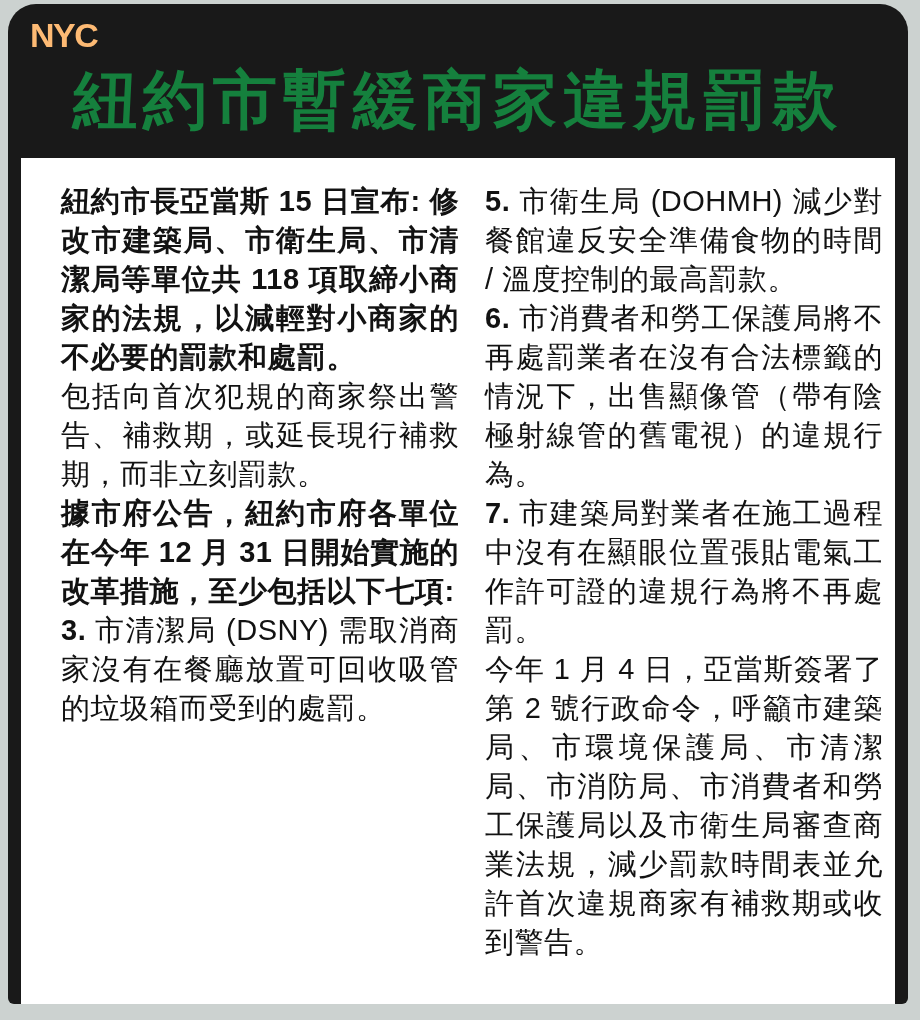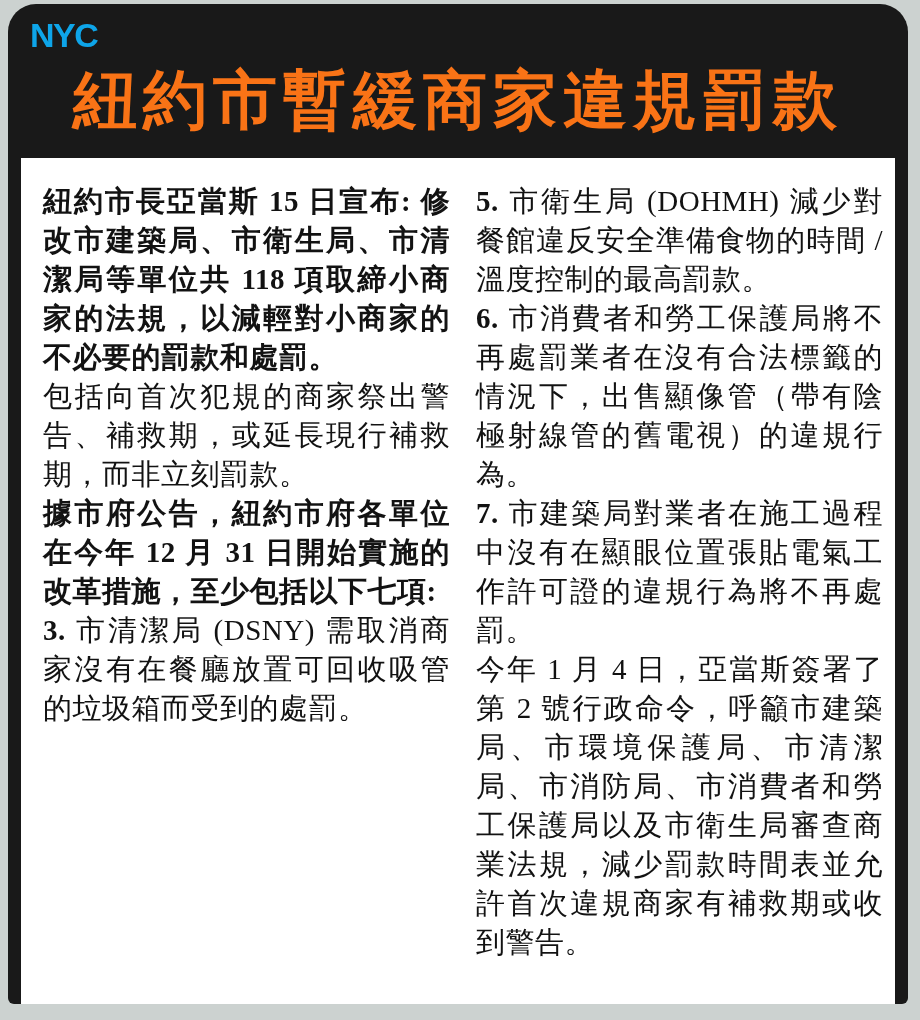--- a/index.html
+++ b/index.html
@@ -21,44 +21,43 @@
     background: #191919;
     border-radius: 28px 28px 0 0;
     color: #ffffff;
   }
   .logo {
     position: absolute;
     left: 22px; top: 12px;
     font-size: 34px;
     font-weight: 900;
     letter-spacing: -1.5px;
-    color: #0ea5e9;
+    color: #fdba74;
   }
   .title {
     position: absolute;
     left: 0; right: 0;
     bottom: 14px;
     margin: 0;
     text-align: center;
     font-size: 64px;
     font-weight: 800;
     letter-spacing: 6px;
     white-space: nowrap;
-    color: #f97316;
+    color: #15803d;
   }
   .article {
     position: absolute;
     top: 154px; left: 0; right: 0; bottom: 0;
     background: #ffffff;
     border-left: 13px solid #191919;
     border-right: 13px solid #191919;
     border-radius: 0 0 6px 6px;
     box-sizing: border-box;
-    padding: 24px 12px 0 22px;
-    font-family: Liberation Serif, serif;
+    padding: 24px 12px 0 40px;
   }
   .columns {
     display: flex;
     gap: 26px;
   }
   .col {
     flex: 1;
     min-width: 0;
     font-size: 29px;
     line-height: 39px;

